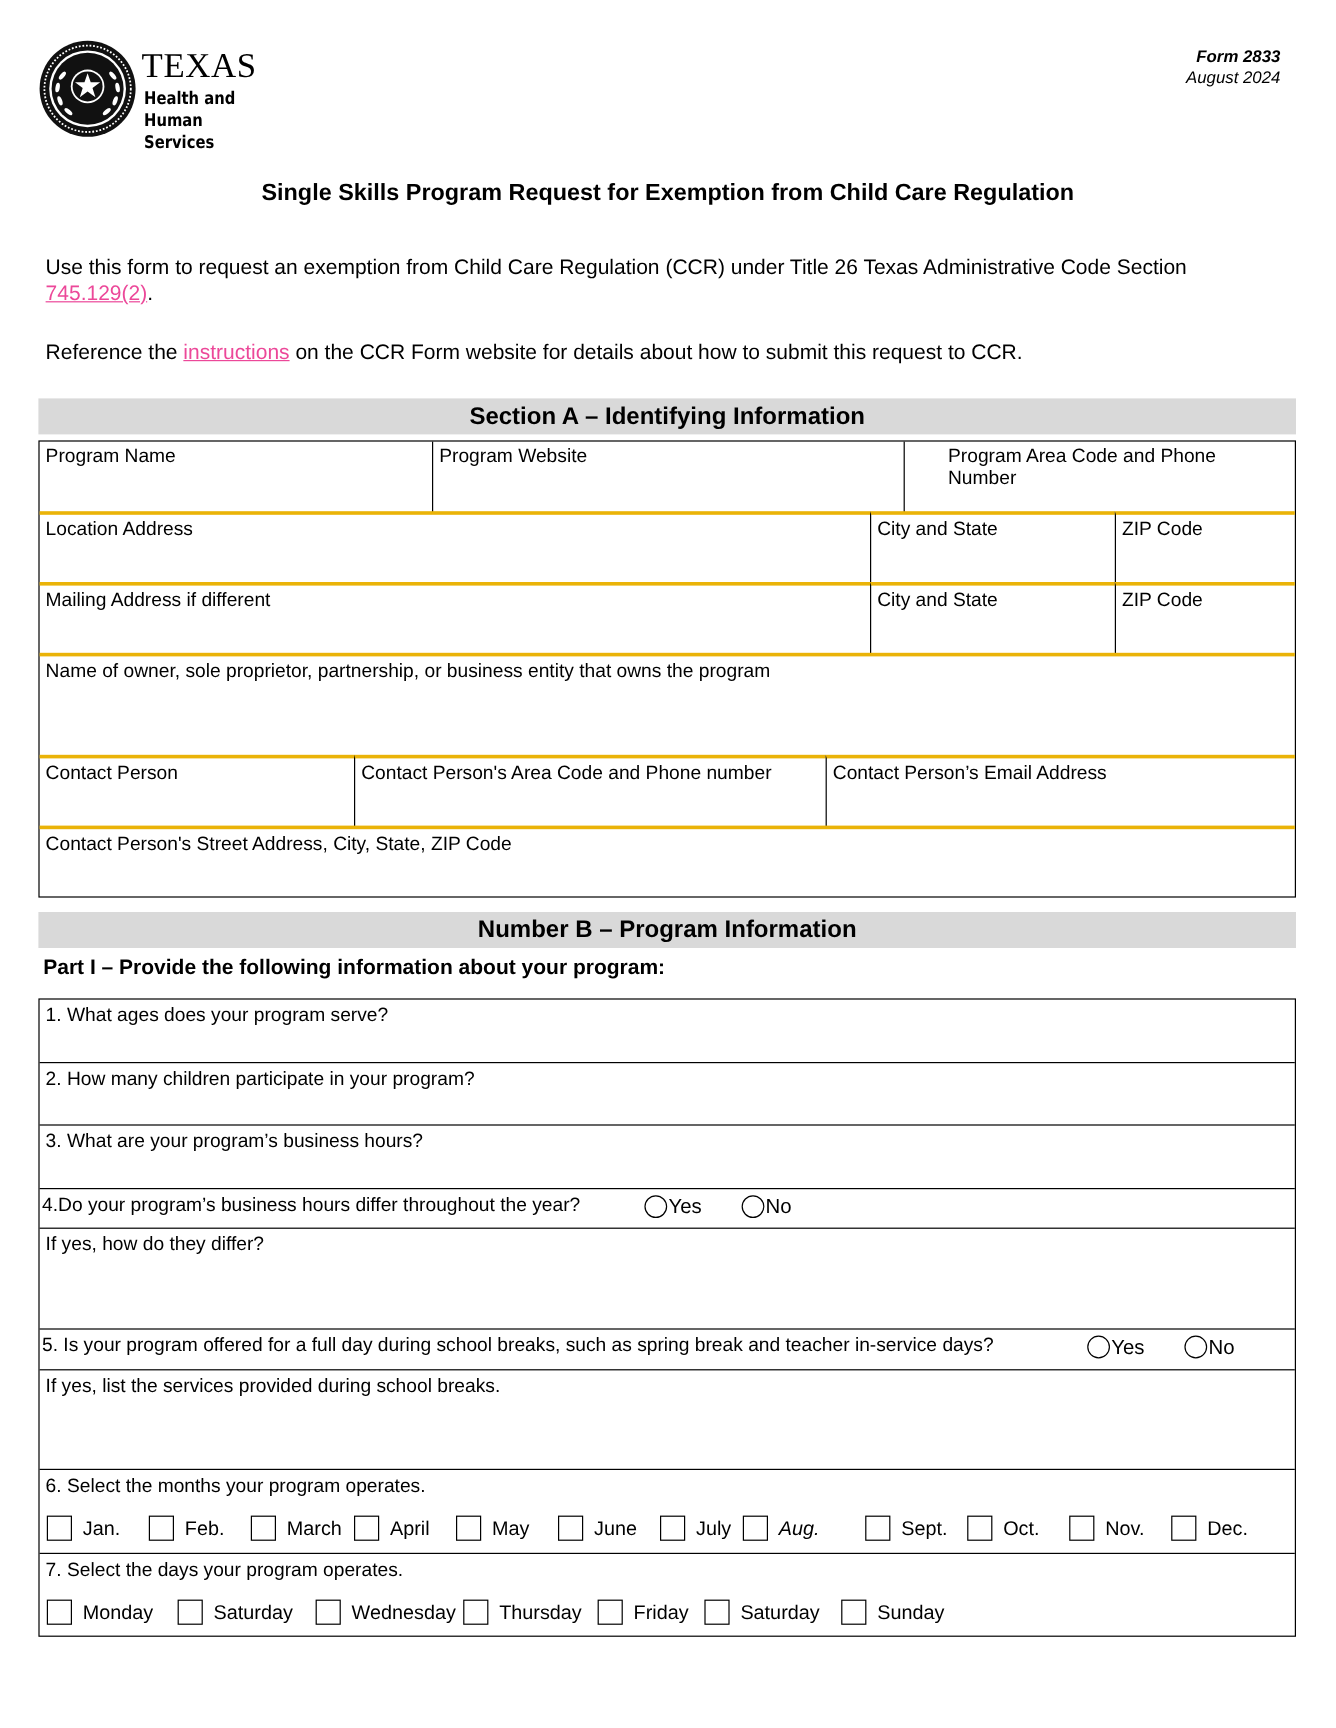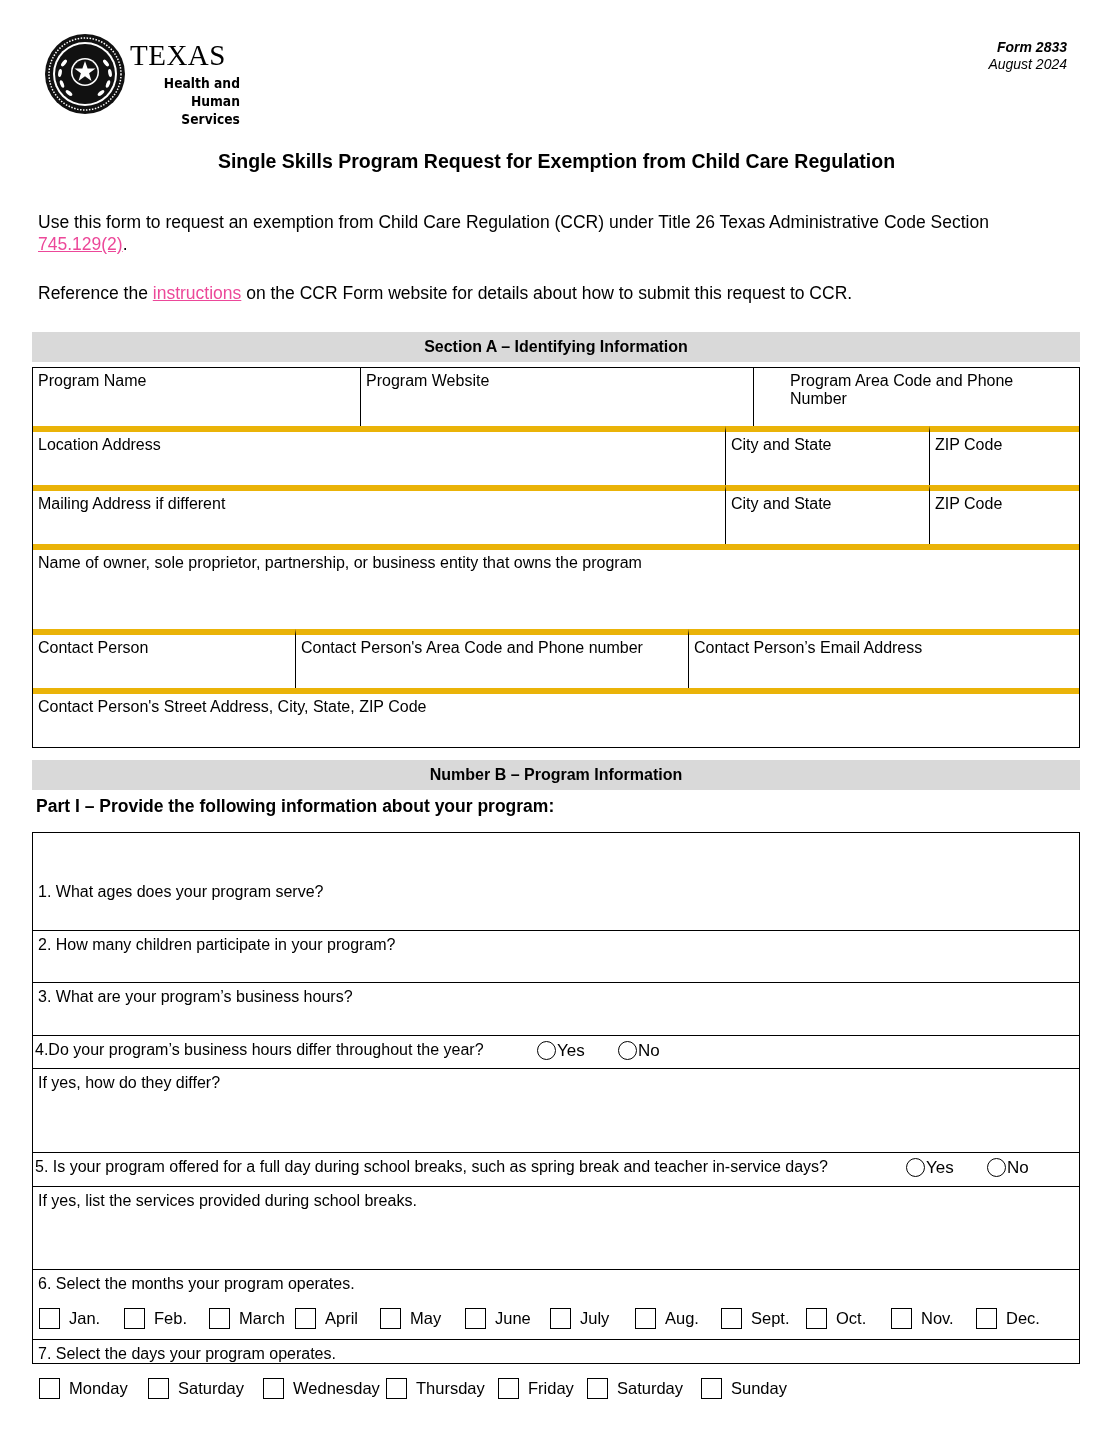--- a/index.html
+++ b/index.html
@@ -1,43 +1,43 @@
 <!DOCTYPE html>
 <html><head>
   <meta charset="utf-8">
   <style>
     * { box-sizing: border-box; margin: 0; padding: 0; }
     html, body { width: 1113px; height: 1440px; background: #ffffff; }
     body { position: relative; font-family: "Liberation Sans", sans-serif; color: #000; font-size: 16px; }
     .abs { position: absolute; }
 
     
-    .logo { left: 44px; top: 33px; width: 215px; height: 84px; text-align: right; }
+    .logo { left: 32px; top: 33px; width: 215px; height: 84px; }
     .seal { position: absolute; left: 0; top: 0; width: 82px; height: 82px; }
     .logo-texas { position: absolute; left: 86px; top: 8px; font-family: "Liberation Serif", serif; font-size: 29px; letter-spacing: 0.5px; line-height: 1; }
     .logo-sub { position: absolute; left: 88px; top: 41px; font-family: "DejaVu Sans", sans-serif; font-weight: bold; font-size: 14.5px; line-height: 18px; transform: scaleX(0.85); transform-origin: left top; }
     .form-num { right: 46px; top: 39px; text-align: right; font-size: 14px; line-height: 17px; font-style: italic; }
     .form-num .num { font-weight: bold; }
 
     .title { left: 0; width: 1113px; top: 150px; text-align: center; font-weight: bold; font-size: 19.5px; }
 
     .intro { left: 38px; top: 211px; width: 1000px; font-size: 17.5px; line-height: 22px; }
     .intro2 { left: 38px; top: 282px; width: 1000px; font-size: 17.5px; line-height: 22px; }
     a.link { color: #ec4899; text-decoration: underline; }
 
-    .section-bar { left: 32px; width: 1048px; height: 30px; background: #d9d9d9; text-align: center; font-weight: bold; font-size: 16px; line-height: 30px; }
+    .section-bar { left: 32px; width: 1048px; height: 30px; background: #d9d9d9; text-align: center; font-weight: bold; font-size: 20px; line-height: 30px; }
 
     .box { border: 1px solid #000; }
-    .cell { position: absolute; border-left: 1px solid #000; border-top: 6px solid #eab308; padding: 4px 5px; font-size: 16px; }
+    .cell { position: absolute; border-left: 1px solid #000; border-top: 3px solid #eab308; padding: 4px 5px; font-size: 16px; }
     .cell.nl { border-left: none; }
     .cell.nt { border-top: none; }
 
     .part { left: 36px; top: 796px; font-weight: bold; font-size: 17.5px; }
 
-    .qrow { position: absolute; left: 0; width: 100%; border-top: 1px solid #000; padding: 5px 5px; font-size: 16px; margin-top: 45px; }
+    .qrow { position: absolute; left: 0; width: 100%; border-top: 1px solid #000; padding: 5px 5px; font-size: 16px; }
     .qrow.first { border-top: none; }
     .radio { display: inline-block; width: 19px; height: 19px; border: 1px solid #000; border-radius: 50%; vertical-align: -4px; margin-right: 1px; }
     .radio-label { font-size: 17px; }
     .chk { display: inline-block; width: 21px; height: 21px; border: 1px solid #000; vertical-align: -5px; }
     .chk-item { position: absolute; top: 0; white-space: nowrap; font-size: 16.5px; }
     .chk-item .lbl { margin-left: 9px; }
   </style>
 </head>
 <body>
 
@@ -130,21 +130,21 @@
   <div class="qrow" style="top:391px; height:70px;">
     <span>6. Select the months your program operates.</span>
     <div id="months" style="position:absolute; left:6px; top:38px; width:1030px; height:24px;">
         <span class="chk-item" style="left: 0px;"><span class="chk"></span><span class="lbl">Jan.</span></span>
         <span class="chk-item" style="left: 85px;"><span class="chk"></span><span class="lbl">Feb.</span></span>
         <span class="chk-item" style="left: 170px;"><span class="chk"></span><span class="lbl">March</span></span>
         <span class="chk-item" style="left: 256px;"><span class="chk"></span><span class="lbl">April</span></span>
         <span class="chk-item" style="left: 341px;"><span class="chk"></span><span class="lbl">May</span></span>
         <span class="chk-item" style="left: 426px;"><span class="chk"></span><span class="lbl">June</span></span>
         <span class="chk-item" style="left: 511px;"><span class="chk"></span><span class="lbl">July</span></span>
-        <span class="chk-item" style="left: 596px;"><span class="chk"></span><span class="lbl">Aug.</span></span>
+        <span class="chk-item" style="left: 580px; font-style: italic;"><span class="chk"></span><span class="lbl">Aug.</span></span>
         <span class="chk-item" style="left: 682px;"><span class="chk"></span><span class="lbl">Sept.</span></span>
         <span class="chk-item" style="left: 767px;"><span class="chk"></span><span class="lbl">Oct.</span></span>
         <span class="chk-item" style="left: 852px;"><span class="chk"></span><span class="lbl">Nov.</span></span>
         <span class="chk-item" style="left: 937px;"><span class="chk"></span><span class="lbl">Dec.</span></span>
       </div>
   </div>
   <div class="qrow" style="top:461px; height:70px;">
     <span>7. Select the days your program operates.</span>
     <div id="days" style="position:absolute; left:6px; top:38px; width:1030px; height:24px;">
         <span class="chk-item" style="left: 0px;"><span class="chk"></span><span class="lbl">Monday</span></span>

